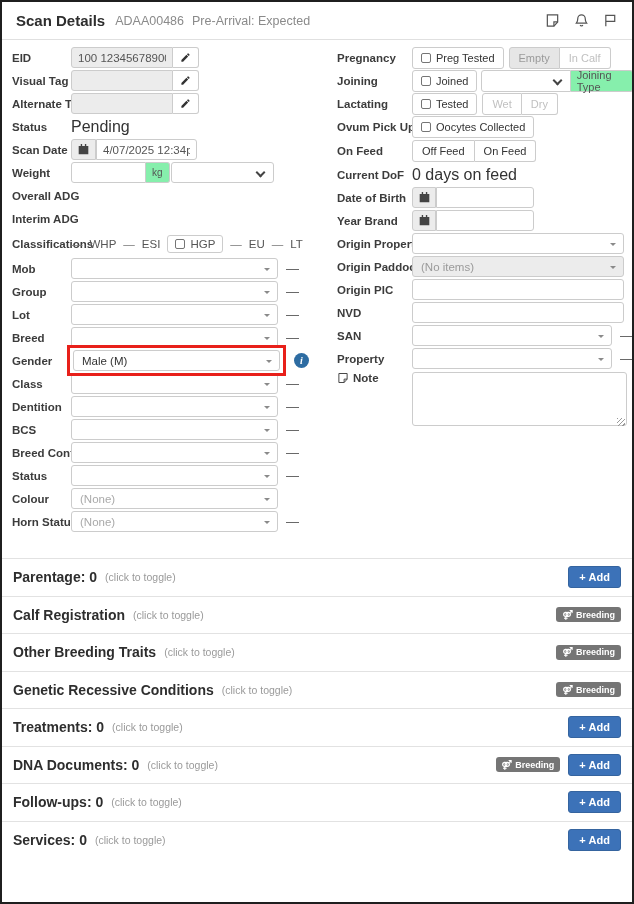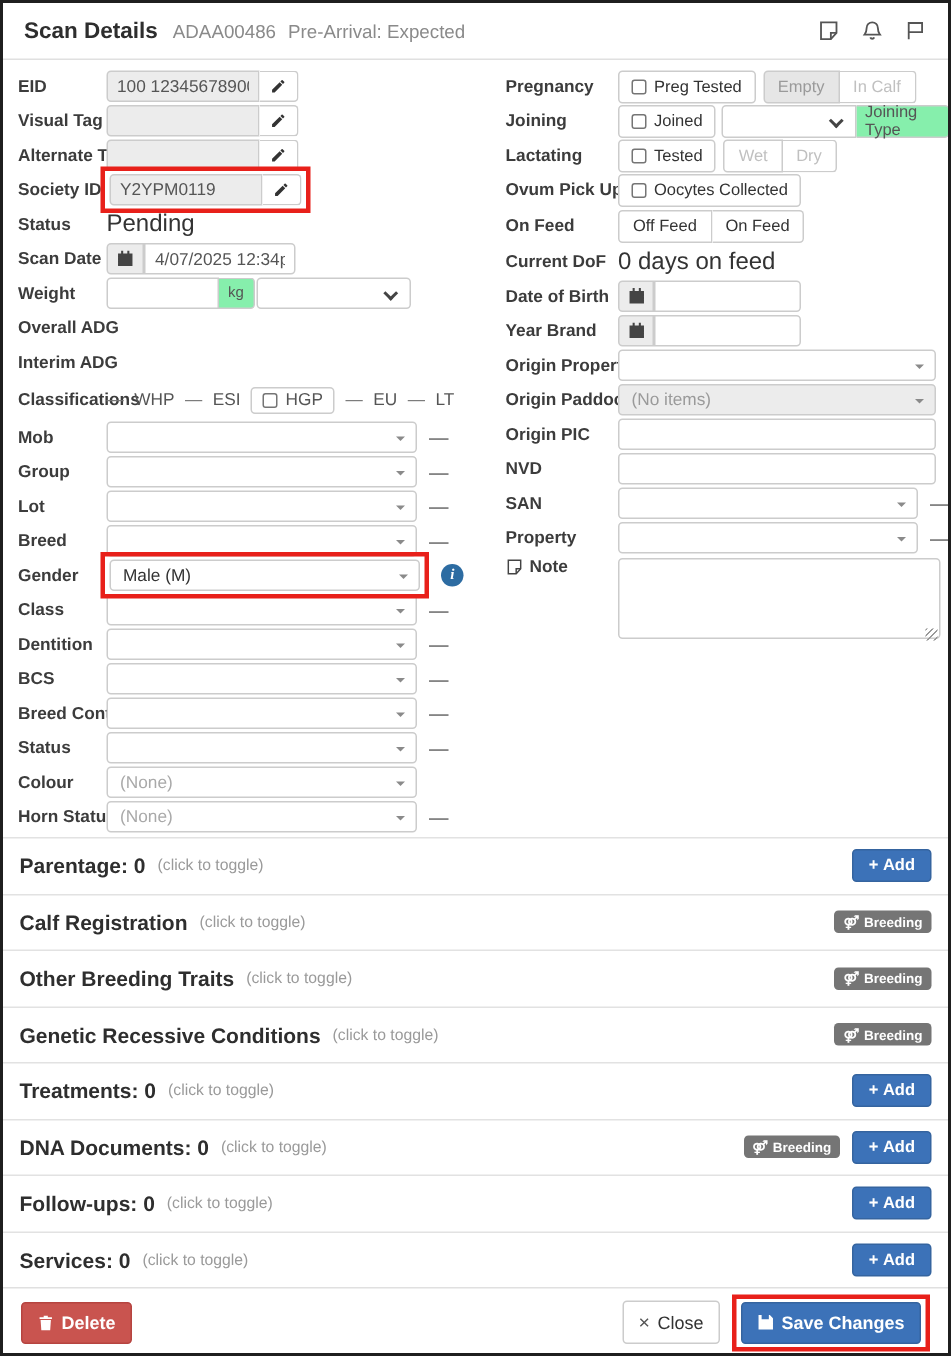--- a/index.html
+++ b/index.html
@@ -176,33 +176,20 @@
       <span class="grp">
         <input class="txt ro" style="width: 102px;" readonly="">
         <span class="icon-btn">
             <svg class="ic" width="11" height="11" viewBox="0 0 24 24" fill="#333">
               <path d="M3 17.25V21h3.75L17.81 9.94l-3.75-3.75L3 17.25zM20.71 7.04c.39-.39.39-1.02 0-1.41l-2.34-2.34c-.39-.39-1.02-.39-1.41 0l-1.83 1.83 3.75 3.75 1.83-1.83z"></path>
             </svg>
           </span>
       </span>
     </div>
 
-    <div class="frow">
-      <span class="flabel">Society ID</span>
-      <span class="hl" style="margin-left:-4px">
-        <span class="grp">
-          <input class="txt ro" style="width: 102px;" readonly="" value="Y2YPM0119">
-          <span class="icon-btn">
-              <svg class="ic" width="11" height="11" viewBox="0 0 24 24" fill="#333">
-                <path d="M3 17.25V21h3.75L17.81 9.94l-3.75-3.75L3 17.25zM20.71 7.04c.39-.39.39-1.02 0-1.41l-2.34-2.34c-.39-.39-1.02-.39-1.41 0l-1.83 1.83 3.75 3.75 1.83-1.83z"></path>
-              </svg>
-            </span>
-        </span>
-      </span>
-    </div>
 
     <div class="frow">
       <span class="flabel">Status</span>
       <span class="static-val">Pending</span>
     </div>
 
     <div class="frow">
       <span class="flabel">Scan Date</span>
       <span class="grp">
         <span class="icon-btn" style="width:25px;background:#ececec">
@@ -548,36 +535,14 @@
       <span class="sec-right">
         <span class="btn-add">
             <span>+</span>
             <span>Add</span>
           </span>
       </span>
     </div>
 
   </div>
 
-  <div class="footer">
-    <span class="btn btn-danger">
-      <svg class="ic" width="11" height="12" viewBox="0 0 16 16" fill="#fff">
-          <path d="M6 1h4v1.5h4V4H2V2.5h4V1zM3 5h10l-.7 10H3.7L3 5z"></path>
-        </svg>
-      <span>Delete</span>
-    </span>
-    <span class="footer-right">
-      <span class="btn btn-close">
-        <span class="x">×</span>
-        <span>Close</span>
-      </span>
-      <span class="hl">
-        <span class="btn btn-save">
-          <svg class="ic" width="11" height="11" viewBox="0 0 16 16" fill="#fff">
-              <path d="M1 1h11l3 3v11H1V1zM4 1v4h7V1M4 9h8v6H4z"></path>
-            </svg>
-          <span>Save Changes</span>
-        </span>
-      </span>
-    </span>
-  </div>
 
 </div>
 
 </body></html>

